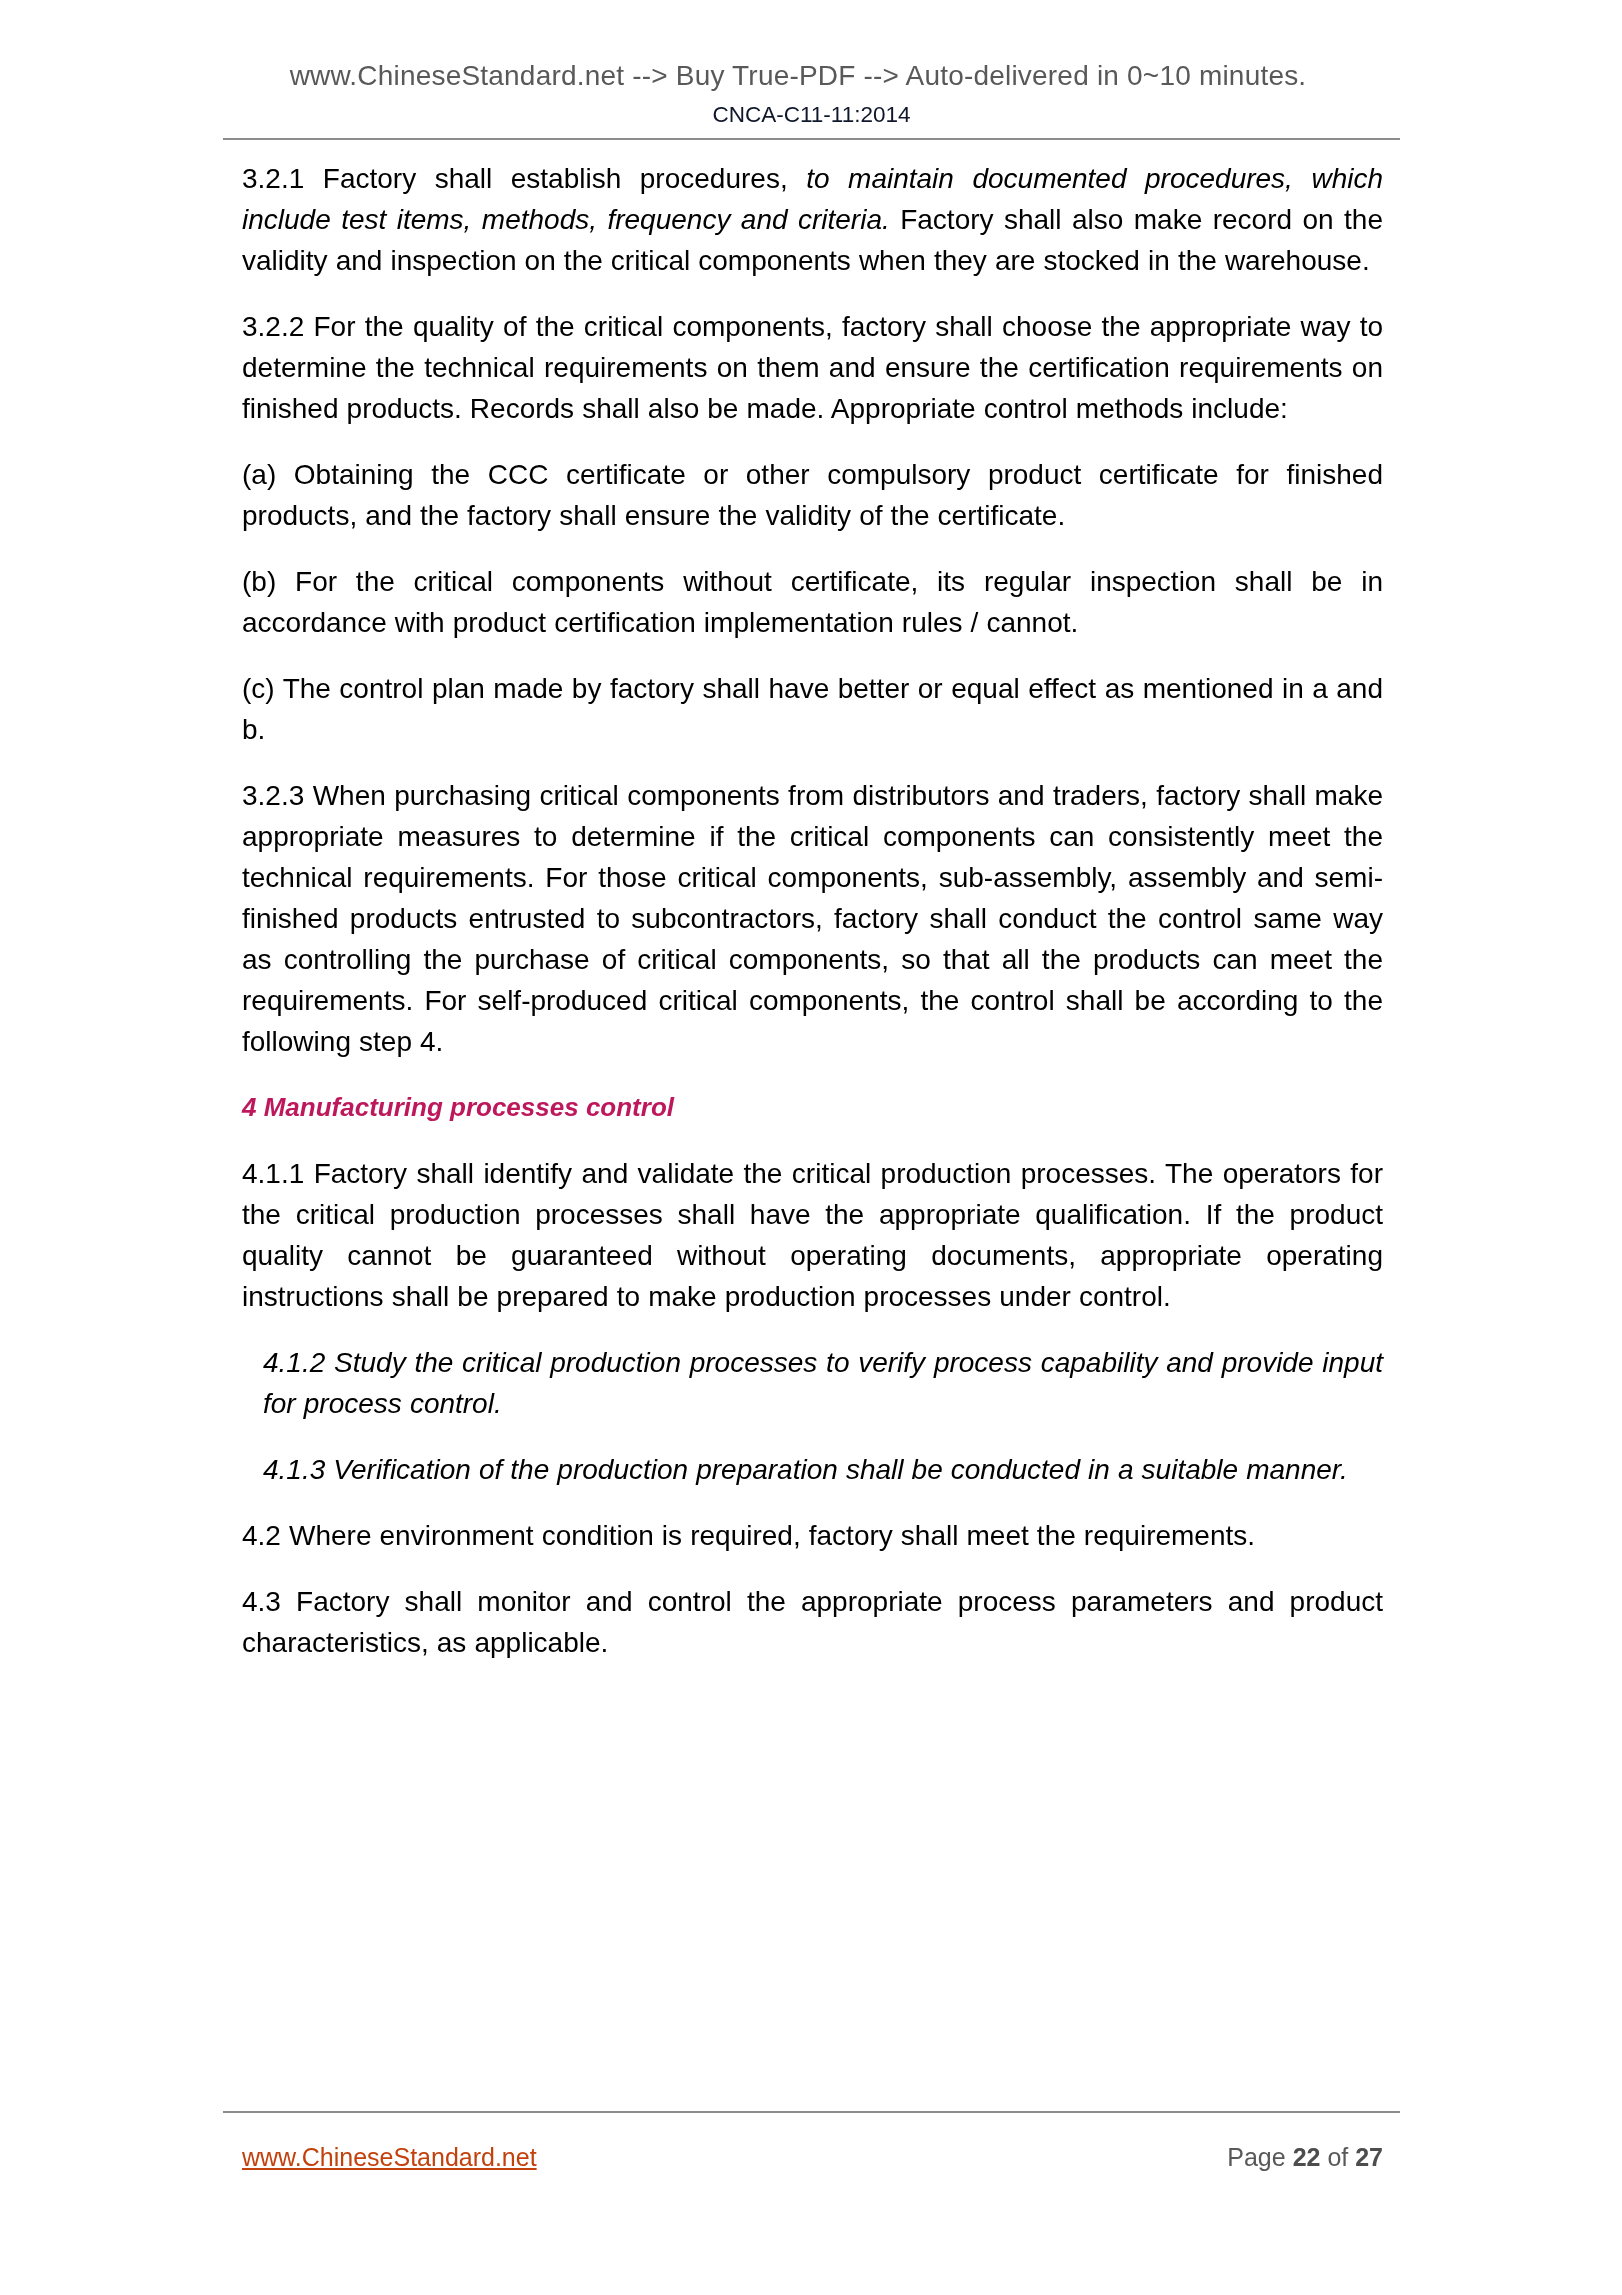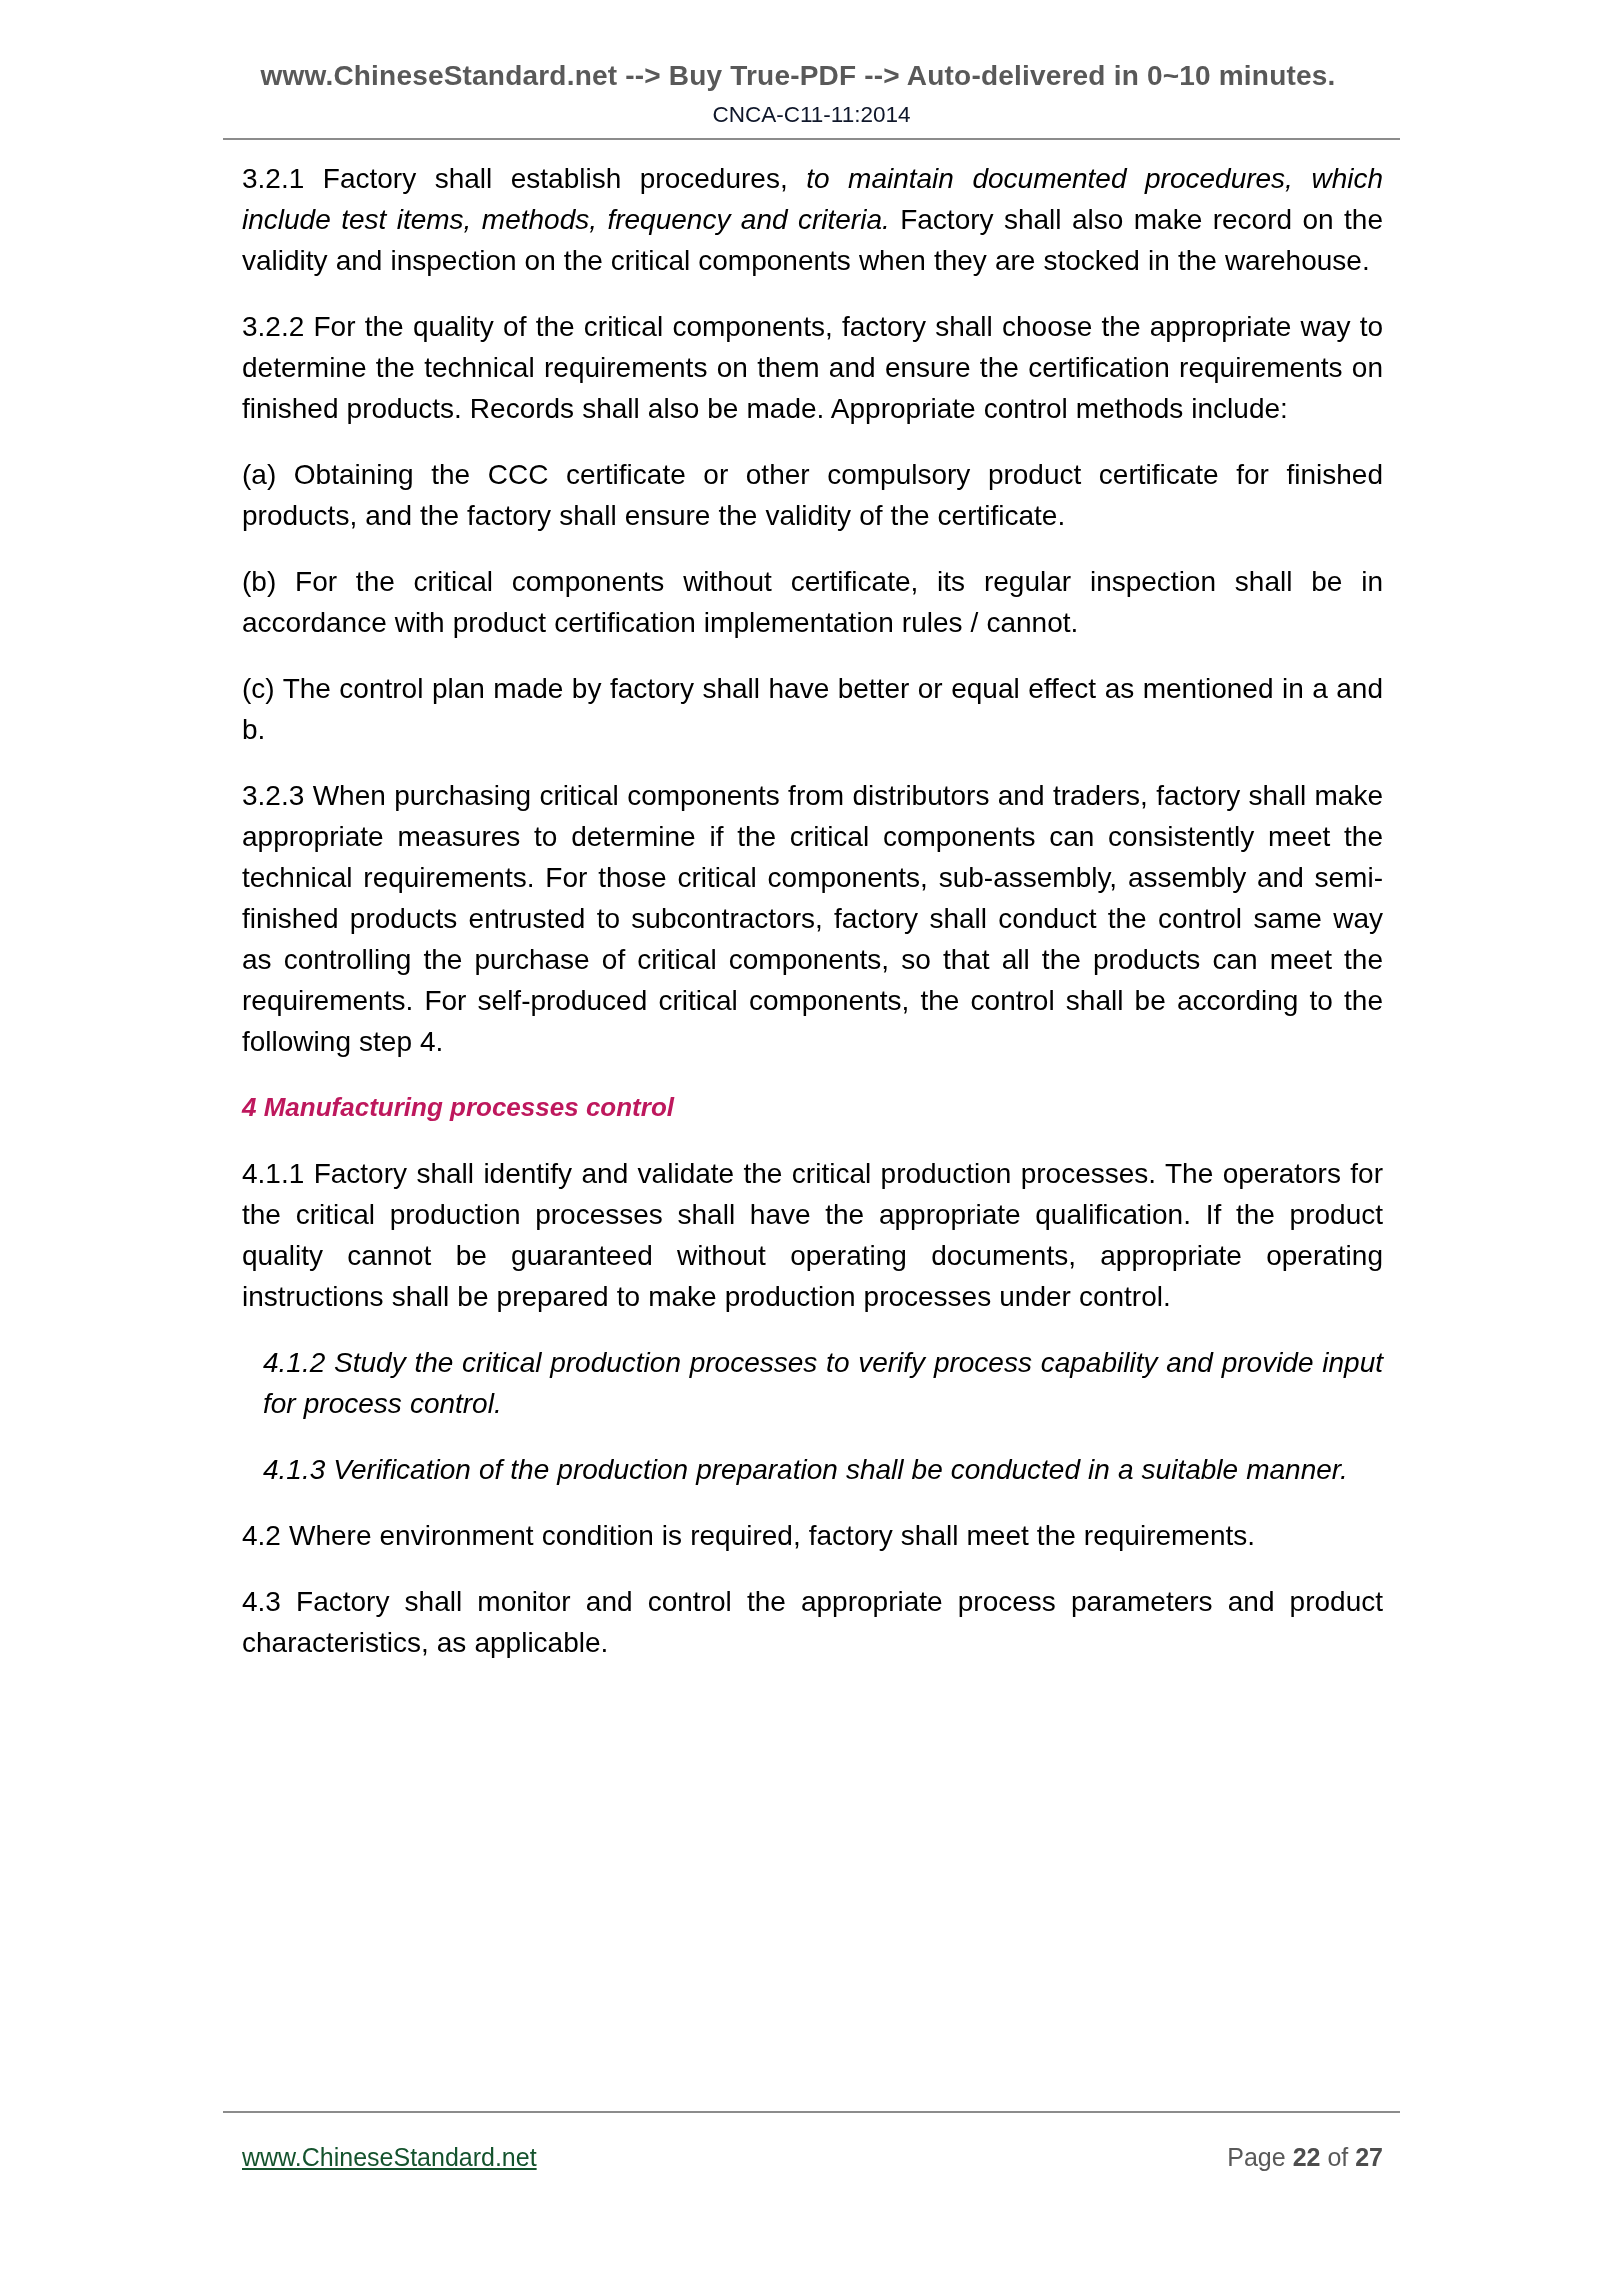--- a/index.html
+++ b/index.html
@@ -26,21 +26,20 @@
   .promo-header {
     position: absolute;
     top: 60px;
     left: 0;
     width: 1596px;
     text-align: center;
     font-size: 28px;
     color: #595959;
     letter-spacing: 0.2px;
     white-space: nowrap;
-    font-weight: bold;
   }
 
   .doc-code {
     position: absolute;
     top: 102px;
     left: 0;
     width: 1623px;
     text-align: center;
     font-size: 22.5px;
     color: #0f172a;
@@ -108,21 +107,21 @@
     width: 1141px;
     display: flex;
     justify-content: space-between;
     align-items: baseline;
     font-size: 25px;
     color: #595959;
   }
 
   .footer-link {
     text-decoration: underline;
-    color: #14532d;
+    color: #c2410c;
     cursor: pointer;
   }
 
   .footer-page {
     color: #595959;
     white-space: nowrap;
   }
 
   .footer-page b {
     font-weight: bold;

